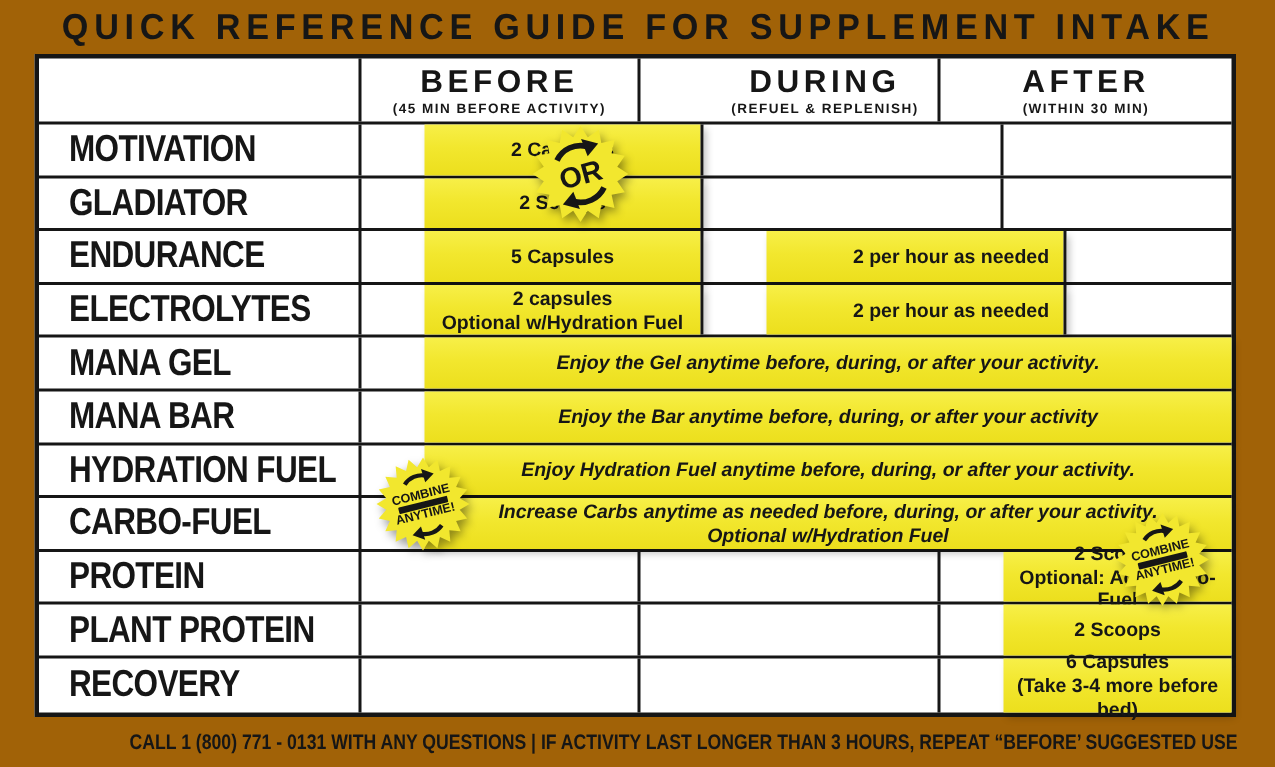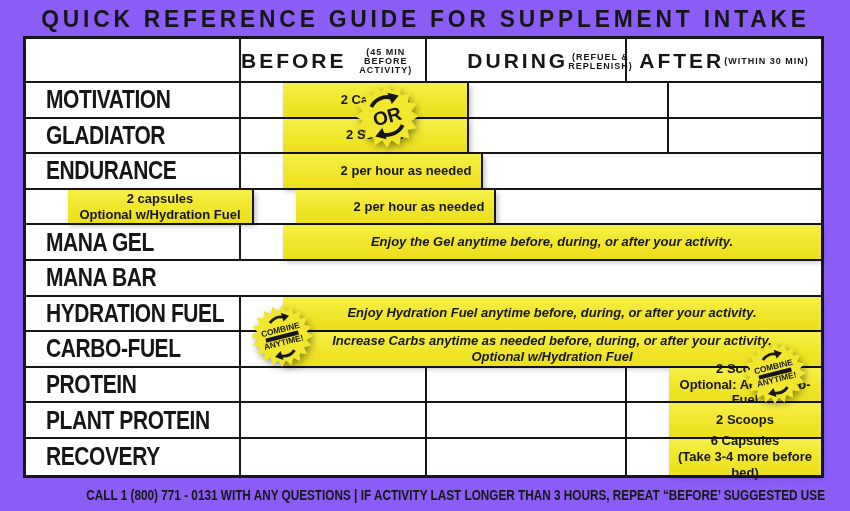--- a/index.html
+++ b/index.html
@@ -1,16 +1,16 @@
 <!DOCTYPE html>
 <html style="--yellow: #f2e72e; --ink: #161616;"><head>
 <meta charset="utf-8">
 <style>
   html,body{margin:0;padding:0;background:#fff;}
-  .sheet{position:relative;width:850px;height:511px;background:#8b5cf6;overflow:hidden;
+  .sheet{position:relative;width:850px;height:511px;background:#a16207;overflow:hidden;
          font-family:"Liberation Sans",sans-serif;color:var(--ink,#161616);}
 
   
   .title{position:absolute;top:5px;left:0;right:0;text-align:center;white-space:nowrap;}
   .title .sq{display:inline-block;font-size:24px;font-weight:bold;letter-spacing:4px;
              transform:scaleX(.95);transform-origin:center;}
 
   
   .rg-table{position:absolute;left:23px;top:36px;width:801px;height:442px;box-sizing:border-box;
             border:3px solid var(--ink,#161616);display:flex;flex-direction:column;background:#fff;}
@@ -21,21 +21,21 @@
   .c{position:relative;box-sizing:border-box;display:flex;align-items:center;justify-content:center;
      min-width:0;border-right:2px solid var(--ink,#161616);}
   .c:last-child{border-right:none;}
   .c1{flex:0 0 215px;}
   .c2{flex:0 0 186px;}
   .c3{flex:0 0 200px;padding-left:48px;}
   .c4{flex:1;}
   .cspan{flex:1;font-style:italic;}
 
   
-  .hc{line-height:1;}
+  .hc{flex-direction:column;line-height:1;}
   .hm{font-size:21px;font-weight:bold;letter-spacing:3px;}
   .hs{font-size:9px;font-weight:bold;letter-spacing:1px;margin-top:3px;text-align:center;}
 
   
   .lab{justify-content:flex-start;padding-left:20px;overflow:visible;}
   .labx{font-size:25px;font-weight:bold;letter-spacing:-.5px;white-space:nowrap;
         transform:scaleX(.84);transform-origin:left center;}
 
   
   .txt{font-size:13px;font-weight:bold;text-align:center;white-space:pre-line;
@@ -106,27 +106,33 @@
           <div class="txt">2 Scoops</div>
         </div>
       <div class="c c3"></div>
       <div class="c c4"></div>
     </div>
 
     <div class="row">
       <div class="c c1 lab">
           <span class="labx">ENDURANCE</span>
         </div>
+      <div class="c c2 y">
+          <div class="txt">5 Capsules</div>
+        </div>
       <div class="c c3 y">
           <div class="txt">2 per hour as needed</div>
         </div>
       <div class="c c4"></div>
     </div>
 
     <div class="row">
+      <div class="c c1 lab">
+          <span class="labx">ELECTROLYTES</span>
+        </div>
       <div class="c c2 y">
           <div class="txt">2 capsules
 Optional w/Hydration Fuel</div>
         </div>
       <div class="c c3 y">
           <div class="txt">2 per hour as needed</div>
         </div>
       <div class="c c4"></div>
     </div>
 
@@ -135,20 +141,23 @@
           <span class="labx">MANA GEL</span>
         </div>
       <div class="c cspan y">
           <div class="txt">Enjoy the Gel anytime before, during, or after your activity.</div>
         </div>
     </div>
 
     <div class="row">
       <div class="c c1 lab">
           <span class="labx">MANA BAR</span>
+        </div>
+      <div class="c cspan y">
+          <div class="txt">Enjoy the Bar anytime before, during, or after your activity</div>
         </div>
     </div>
 
     <div class="row">
       <div class="c c1 lab">
           <span class="labx">HYDRATION FUEL</span>
         </div>
       <div class="c cspan y">
           <div class="txt">Enjoy Hydration Fuel anytime before, during, or after your activity.</div>
         </div>

